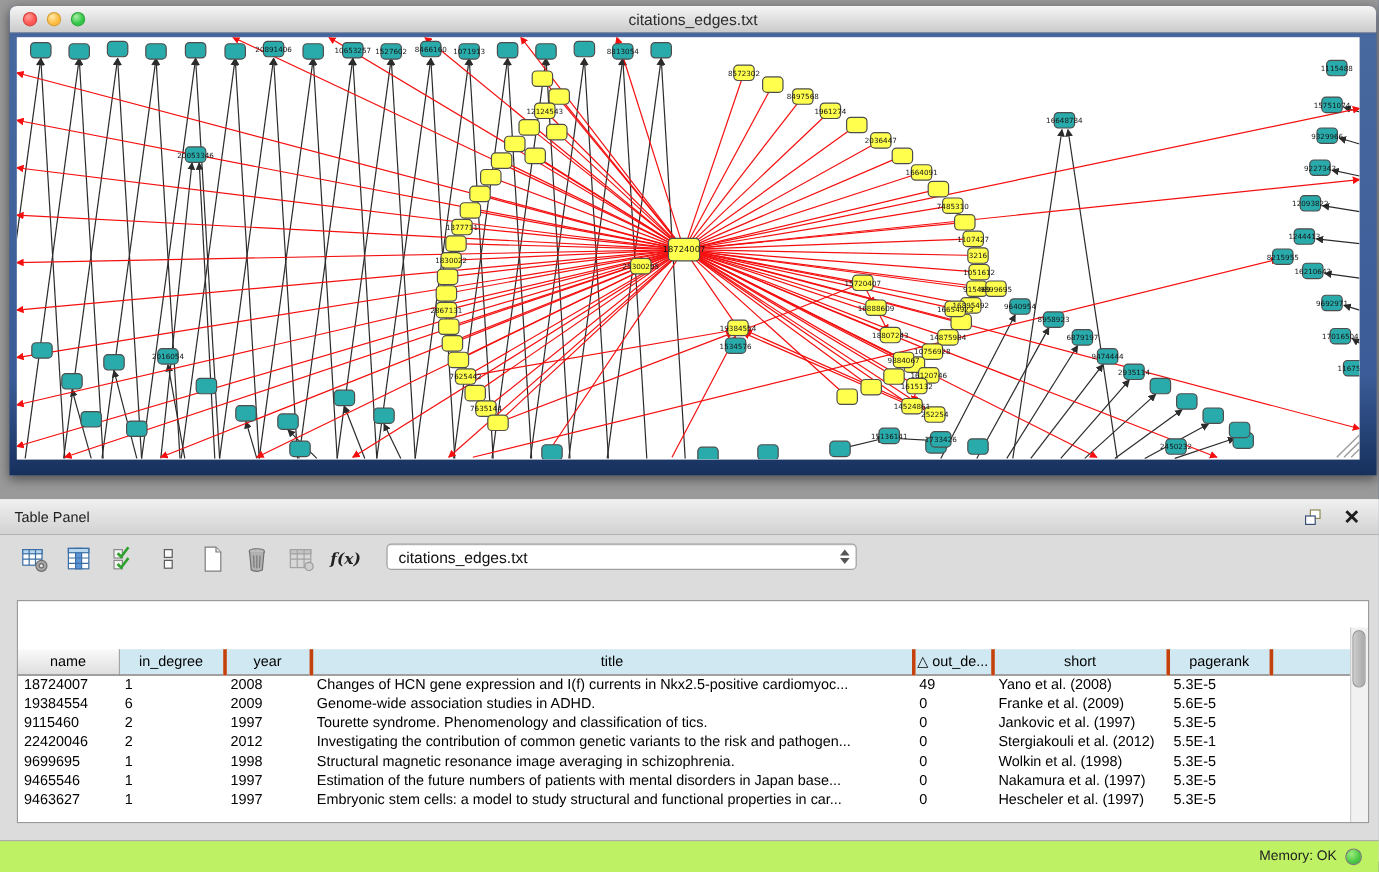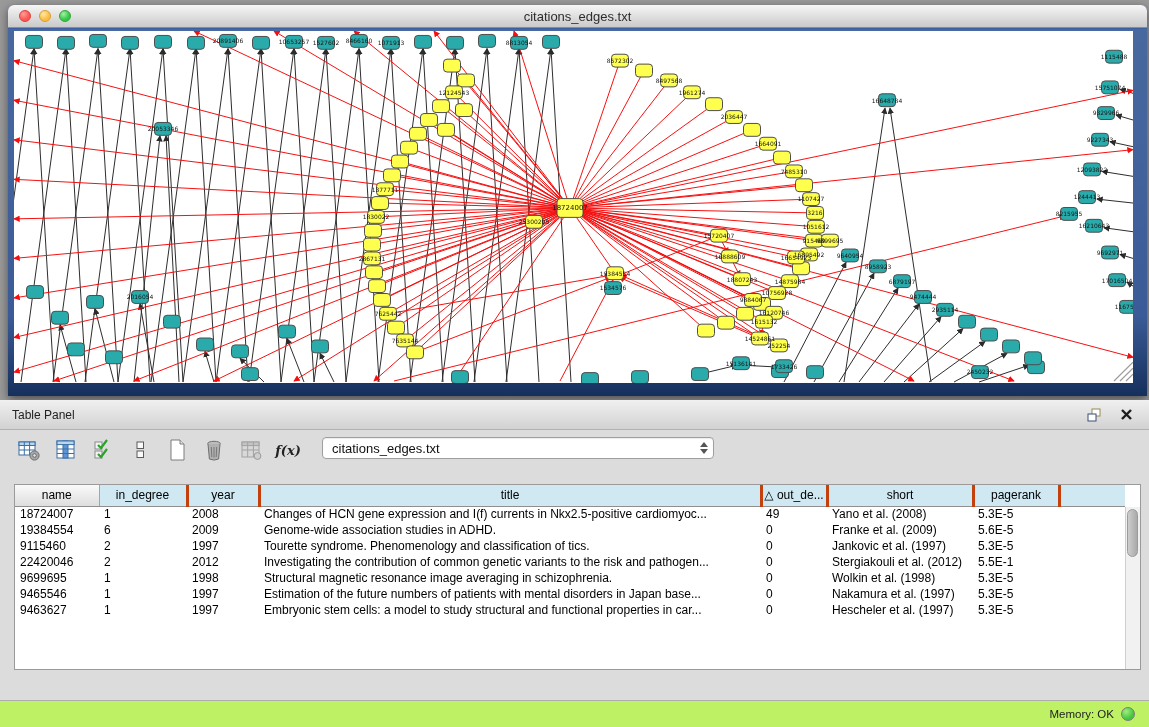--- a/index.html
+++ b/index.html
@@ -19,21 +19,21 @@
   .light.yellow { background:radial-gradient(circle at 35% 30%, #ffe9a8, #fdbc40 60%); border:1px solid #d89f33; }
   .light.green  { background:radial-gradient(circle at 35% 30%, #a9eea4, #33c748 60%); border:1px solid #2da83c; }
   .win-title { position:absolute; left:0; right:0; text-align:center; font-size:13px; color:#2d2d2d; }
   .frame { position:absolute; top:24px; left:0; right:0; bottom:0;
     background:linear-gradient(180deg,#48699f 0%,#3a5b97 78%,#16305c 100%);
     padding:2px 14px 13px 6px; }
   .net-canvas { width:100%; height:100%; background:#ffffff; position:relative; overflow:hidden; }
   .net-canvas svg { width:100%; height:100%; display:block; }
 
   
-  .table-panel { position:absolute; left:0; top:400px; width:1149px; height:302px; background:#dcdcdc; }
+  .table-panel { position:absolute; left:0; top:416px; width:1149px; height:302px; background:#dcdcdc; }
   .panel-header { height:30px; background:linear-gradient(#f0f0f0,#d2d2d2); border-bottom:1px solid #b2b2b2;
     display:flex; align-items:center; font-size:12px; color:#222; padding:0 12px; }
   .panel-header .ph-title { flex:0 0 auto; }
   .panel-header .spacer { flex:1; }
   .ph-btn { width:22px; height:18px; display:flex; align-items:center; justify-content:center; margin-left:10px; cursor:default; }
 
   .panel-body { position:absolute; left:0; right:0; top:30px; bottom:0; background:#dcdcdc; }
   .toolbar { display:flex; align-items:flex-start; gap:11px; padding:7px 0 0 16px; height:46px; }
   .tbtn { width:26px; height:26px; display:flex; align-items:center; justify-content:center; }
   .tbtn svg { display:block; }
@@ -41,21 +41,21 @@
   .combo { margin-left:10px; width:392px; height:22px; background:#ffffff; border:1px solid #9f9f9f;
     border-radius:4px; display:flex; align-items:center; font-size:13px; color:#111;
     padding-left:9px; box-shadow:inset 0 1px 1px rgba(0,0,0,.08); }
   .combo .combo-label { flex:1; }
   .combo .stepper { width:18px; height:100%; display:flex; flex-direction:column; align-items:center; justify-content:center; gap:2px; }
   .tri-up { width:0; height:0; border-left:4px solid transparent; border-right:4px solid transparent; border-bottom:5px solid #555; }
   .tri-dn { width:0; height:0; border-left:4px solid transparent; border-right:4px solid transparent; border-top:5px solid #555; }
 
   .table-wrap { position:absolute; left:14px; top:54px; width:1127px; height:186px;
     background:#ffffff; border:1px solid #9a9a9a; overflow:hidden; }
-  table.attr { border-collapse:collapse; table-layout:fixed; width:1110px; font-size:12px; color:#000; }
+  table.attr { border-collapse:collapse; table-layout:fixed; width:1110px; font-size:12px; color:#000;margin-top:40px; }
   table.attr th { height:21px; font-weight:normal; text-align:center; background:#cfe8f2;
     border-right:3px solid #c2410c; border-bottom:1px solid #8f8f8f; overflow:hidden; white-space:nowrap; }
   table.attr th.first { background:linear-gradient(#fafafa,#dedede); border-right:1px solid #a5a5a5; }
   table.attr th.filler { border-right:none; }
   table.attr td { height:16px; padding:0 0 0 5px; overflow:hidden; white-space:nowrap; text-overflow:clip; }
   table.attr col.c1{width:84px}  table.attr col.c2{width:88px} table.attr col.c3{width:72px}
   table.attr col.c4{width:502px} table.attr col.c5{width:66px} table.attr col.c6{width:146px}
   table.attr col.c7{width:86px}  table.attr col.c8{width:66px}
   .vscroll { position:absolute; top:22px; right:0; width:15px; bottom:0; background:#f1f1f1; border-left:1px solid #cfcfcf; }
   .vthumb { position:absolute; top:2px; left:1px; width:11px; height:48px; border-radius:6px;

